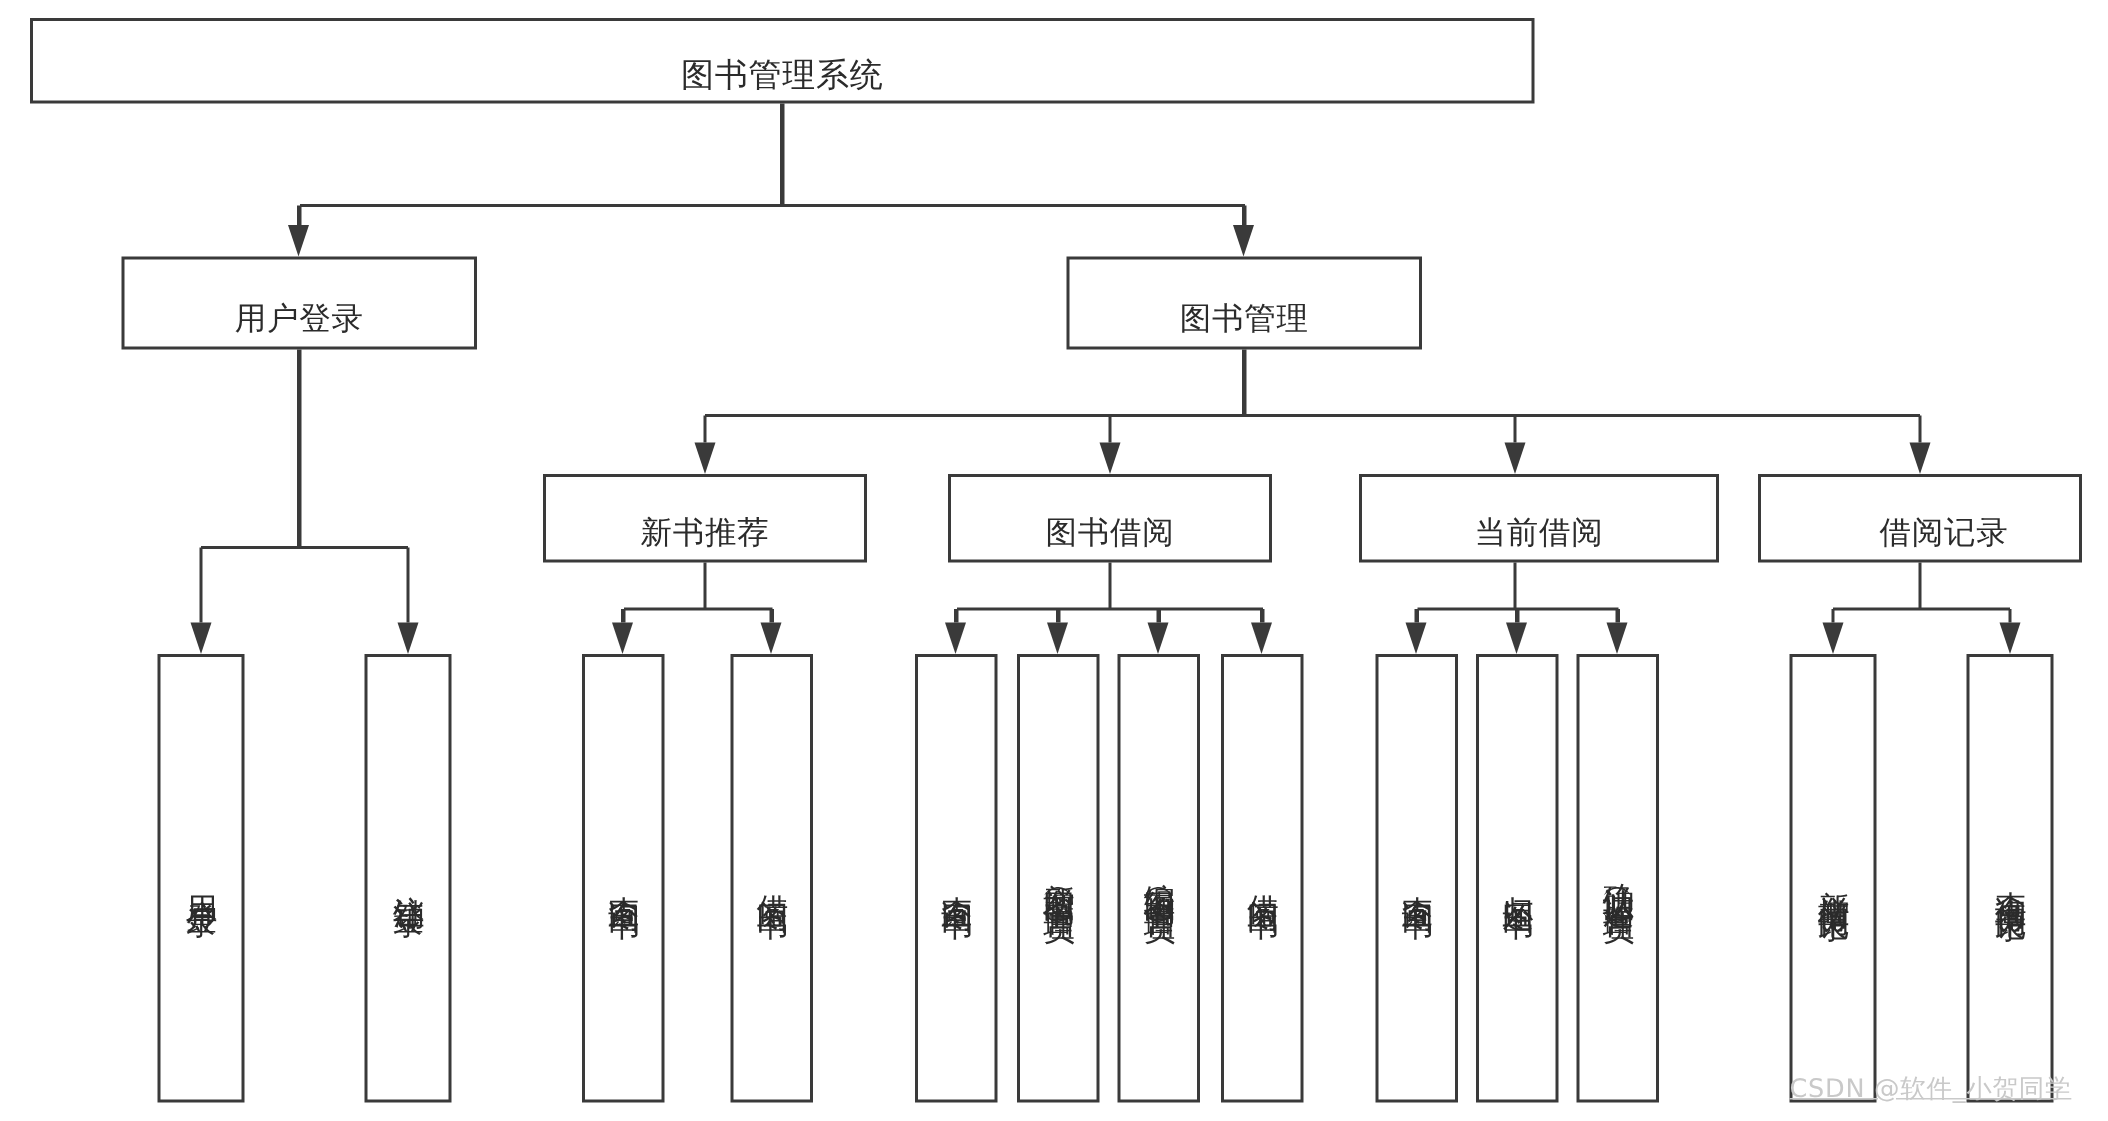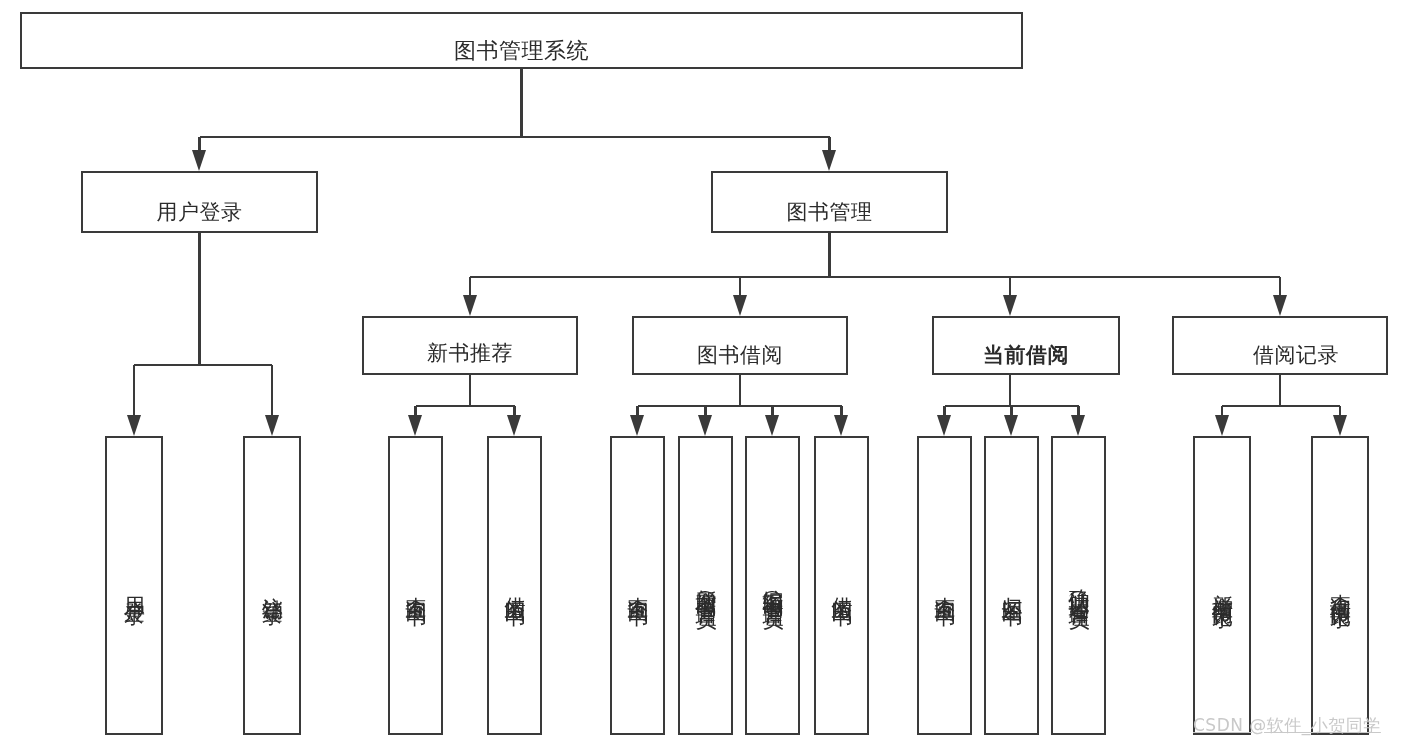--- a/index.html
+++ b/index.html
@@ -92,27 +92,27 @@
     <span class="node-label">图书管理系统</span>
   </div>
 
   <div class="node horiz" id="box-l2-0" style="left: 81px; top: 171px; width: 237px; height: 62px;">
     <span class="node-label">用户登录</span>
   </div>
   <div class="node horiz" id="box-l2-1" style="left: 711px; top: 171px; width: 237px; height: 62px;">
     <span class="node-label">图书管理</span>
   </div>
 
-  <div class="node horiz" id="box-l3-0" style="left: 362px; top: 316px; width: 216px; height: 59px; font-family: Liberation Mono, monospace;">
+  <div class="node horiz" id="box-l3-0" style="left: 362px; top: 316px; width: 216px; height: 59px;">
     <span class="node-label">新书推荐</span>
   </div>
   <div class="node horiz" id="box-l3-1" style="left: 632px; top: 316px; width: 216px; height: 59px;">
     <span class="node-label">图书借阅</span>
   </div>
-  <div class="node horiz" id="box-l3-2" style="left: 932px; top: 316px; width: 188px; height: 59px; font-weight: bold;">
+  <div class="node horiz" id="box-l3-2" style="left: 906px; top: 316px; width: 240px; height: 59px;">
     <span class="node-label">当前借阅</span>
   </div>
   <div class="node horiz" id="box-l3-3" style="left: 1172px; top: 316px; width: 216px; height: 59px; padding-left: 32px;">
     <span class="node-label">借阅记录</span>
   </div>
 
   <div class="node leaf" id="box-leaf-0" style="left: 105px; top: 436px; width: 58px; height: 299px;">
     <span class="node-label">用户登录</span>
   </div>
   <div class="node leaf" id="box-leaf-1" style="left: 243px; top: 436px; width: 58px; height: 299px;">

